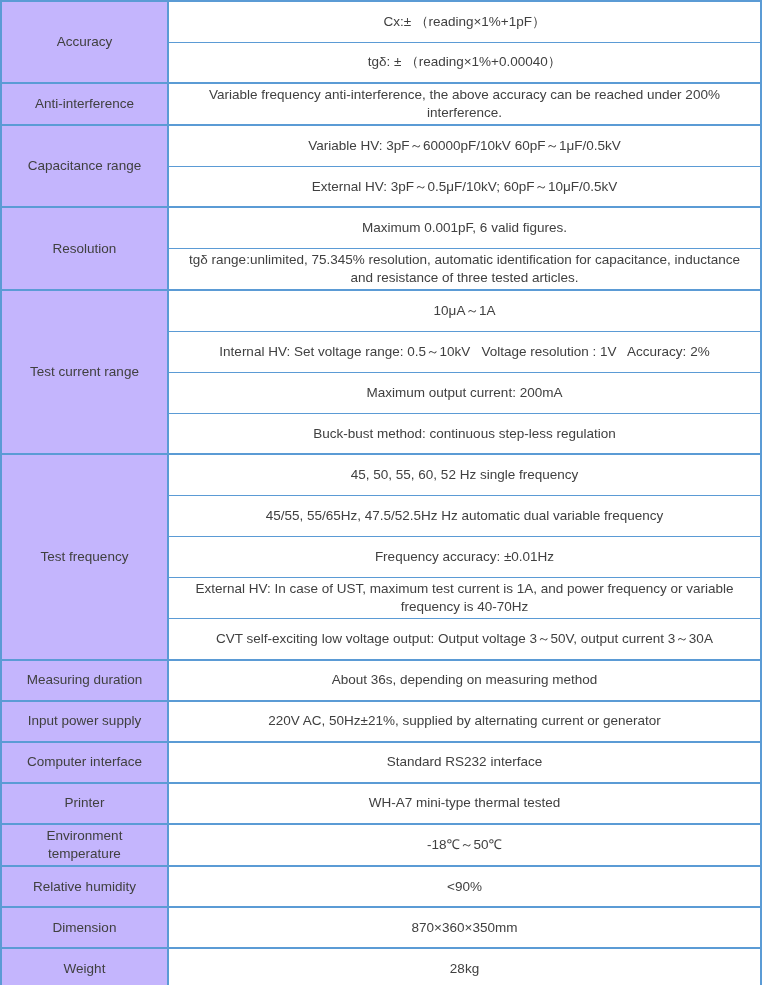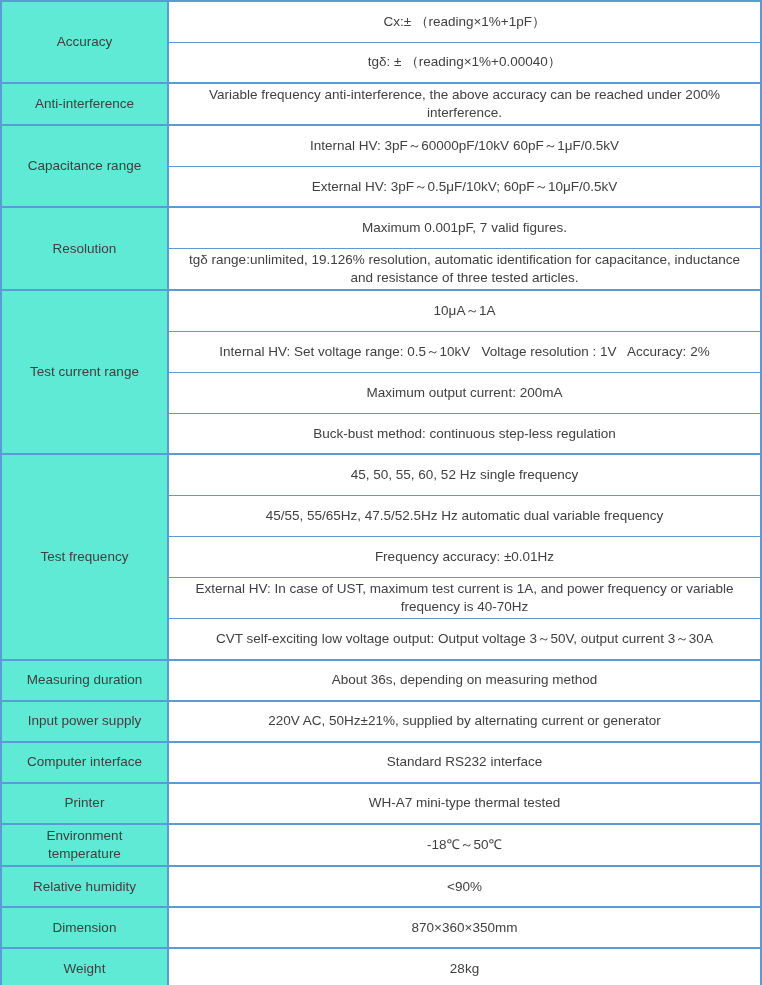--- a/index.html
+++ b/index.html
@@ -22,21 +22,21 @@
   td {
     border: 1px solid #5b9bd5;
     text-align: center;
     vertical-align: middle;
     height: 41px;
     padding: 2px 8px;
     line-height: 1.35;
     margin-left: 27px;
   }
   td.label {
-    background: #5eead4;
+    background: #c4b5fd;
     border-right-width: 2px;
     border-left-width: 2px;
   }
   tr.sec > td { border-top-width: 2px; }
   td.value { background: #ffffff; }
 </style>
 </head>
 <body>
 
 <table class="spec">
@@ -54,32 +54,32 @@
       <td class="value">tgδ: ± （reading×1%+0.00040）</td>
     </tr>
 
     <tr class="sec">
       <td class="label">Anti-interference</td>
       <td class="value">Variable frequency anti-interference, the above accuracy can be reached under 200% interference.</td>
     </tr>
 
     <tr class="sec">
       <td class="label" rowspan="2">Capacitance range</td>
-      <td class="value">Internal HV: 3pF～60000pF/10kV 60pF～1μF/0.5kV</td>
+      <td class="value">Variable HV: 3pF～60000pF/10kV 60pF～1μF/0.5kV</td>
     </tr>
     <tr>
       <td class="value">External HV: 3pF～0.5μF/10kV; 60pF～10μF/0.5kV</td>
     </tr>
 
     <tr class="sec">
       <td class="label" rowspan="2">Resolution</td>
-      <td class="value">Maximum 0.001pF, 7 valid figures.</td>
+      <td class="value">Maximum 0.001pF, 6 valid figures.</td>
     </tr>
     <tr>
-      <td class="value">tgδ range:unlimited, 19.126% resolution, automatic identification for capacitance, inductance and resistance of three tested articles.</td>
+      <td class="value">tgδ range:unlimited, 75.345% resolution, automatic identification for capacitance, inductance and resistance of three tested articles.</td>
     </tr>
 
     <tr class="sec">
       <td class="label" rowspan="4">Test current range</td>
       <td class="value">10μA～1A</td>
     </tr>
     <tr>
       <td class="value">Internal HV: Set voltage range: 0.5～10kV&nbsp;&nbsp; Voltage resolution : 1V&nbsp;&nbsp; Accuracy: 2%</td>
     </tr>
     <tr>

